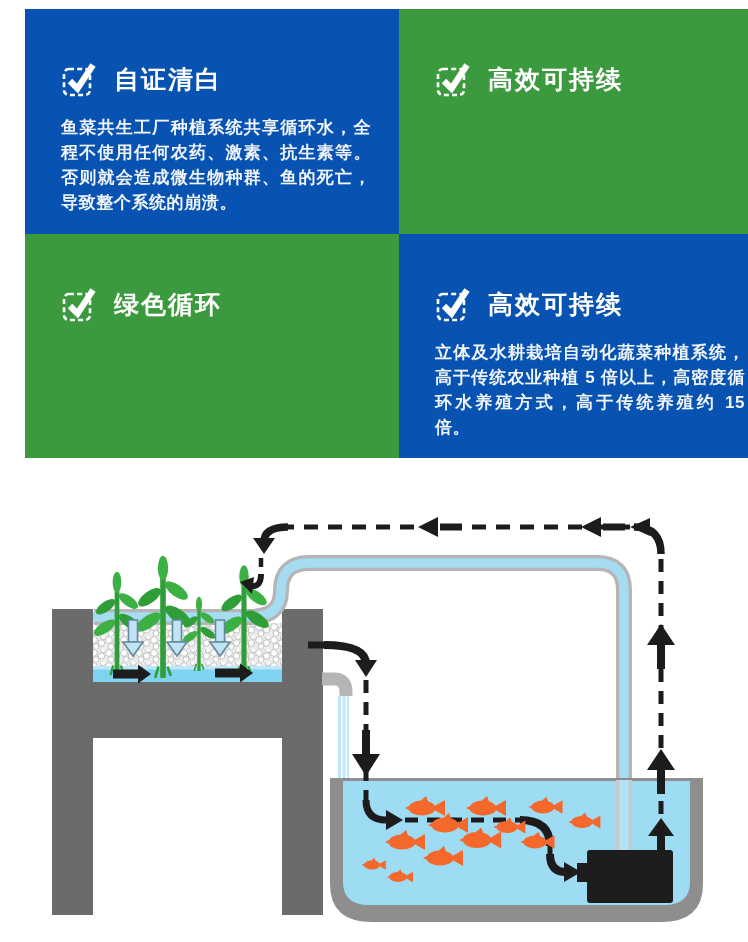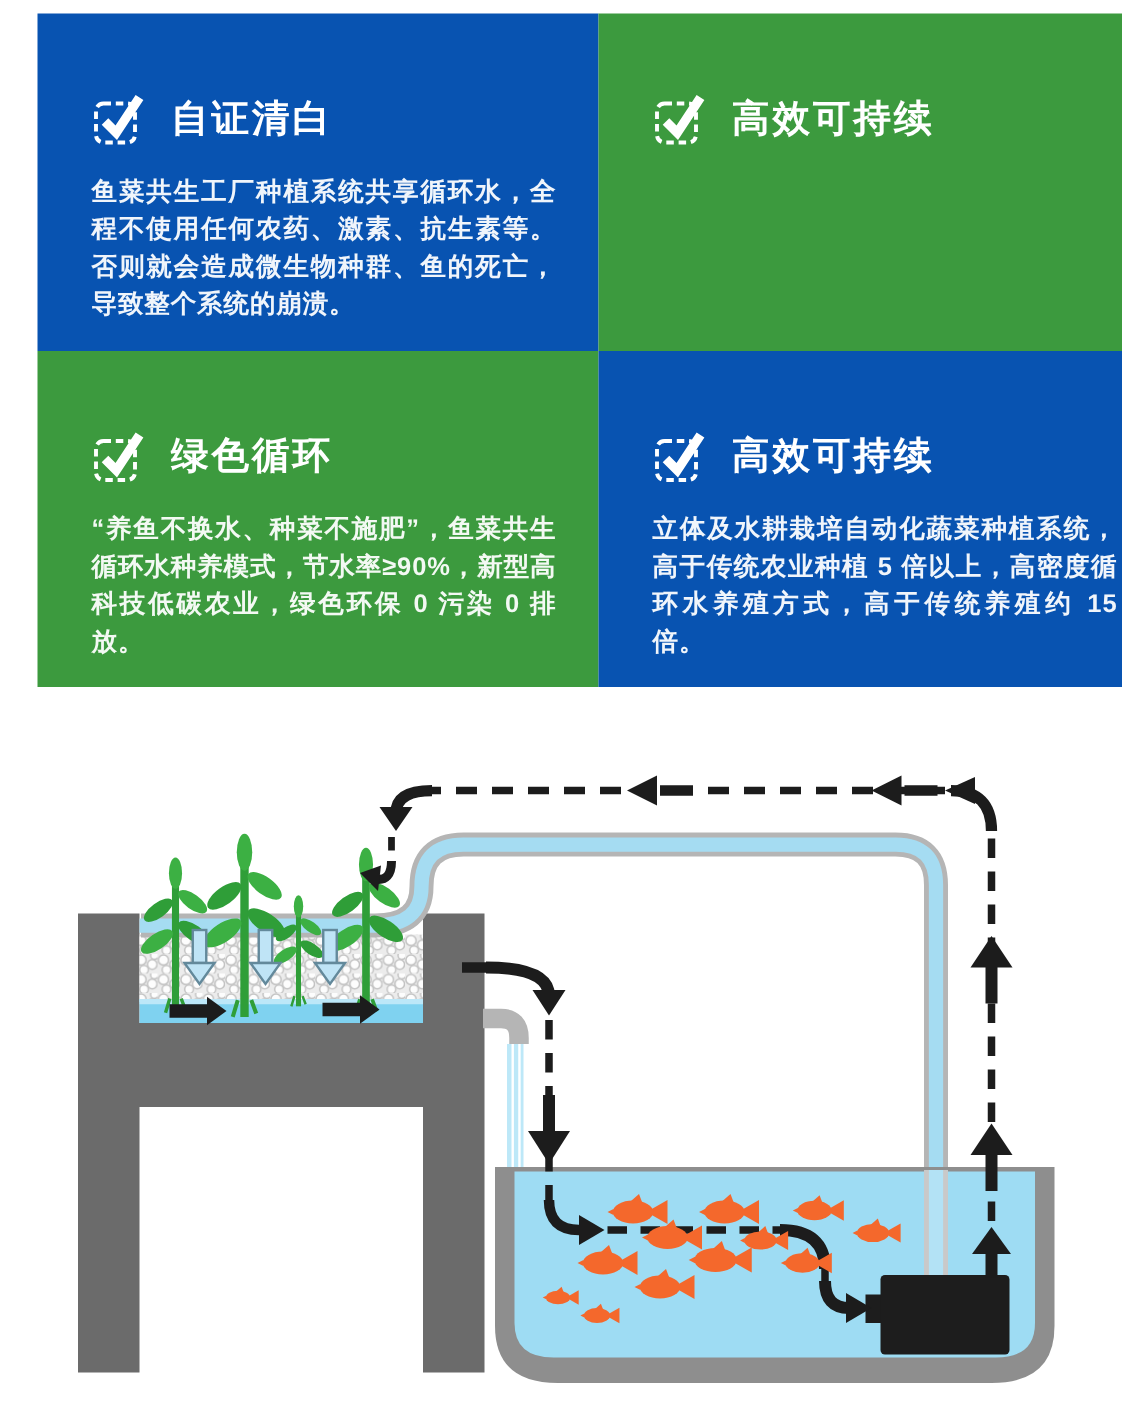--- a/index.html
+++ b/index.html
@@ -58,21 +58,20 @@
   <article class="card green">
     <div class="card-head">
       <span class="check-icon">
         <svg viewBox="0 0 38 38" width="38" height="38">
           <rect x="3" y="9" width="26" height="26" rx="5" fill="none" stroke="#fff" stroke-width="2.6" stroke-dasharray="5 3.2"></rect>
           <path d="M9 21 L16.5 28.5 L32 5" fill="none" stroke="#fff" stroke-width="6.2"></path>
         </svg>
       </span>
       <h2 class="card-title">绿色循环</h2>
     </div>
-    <p class="card-body">“养鱼不换水、种菜不施肥”，鱼菜共生循环水种养模式，节水率≥90%，新型高科技低碳农业，绿色环保 0 污染 0 排放。</p>
   </article>
 
   <article class="card blue">
     <div class="card-head">
       <span class="check-icon">
         <svg viewBox="0 0 38 38" width="38" height="38">
           <rect x="3" y="9" width="26" height="26" rx="5" fill="none" stroke="#fff" stroke-width="2.6" stroke-dasharray="5 3.2"></rect>
           <path d="M9 21 L16.5 28.5 L32 5" fill="none" stroke="#fff" stroke-width="6.2"></path>
         </svg>
       </span>

